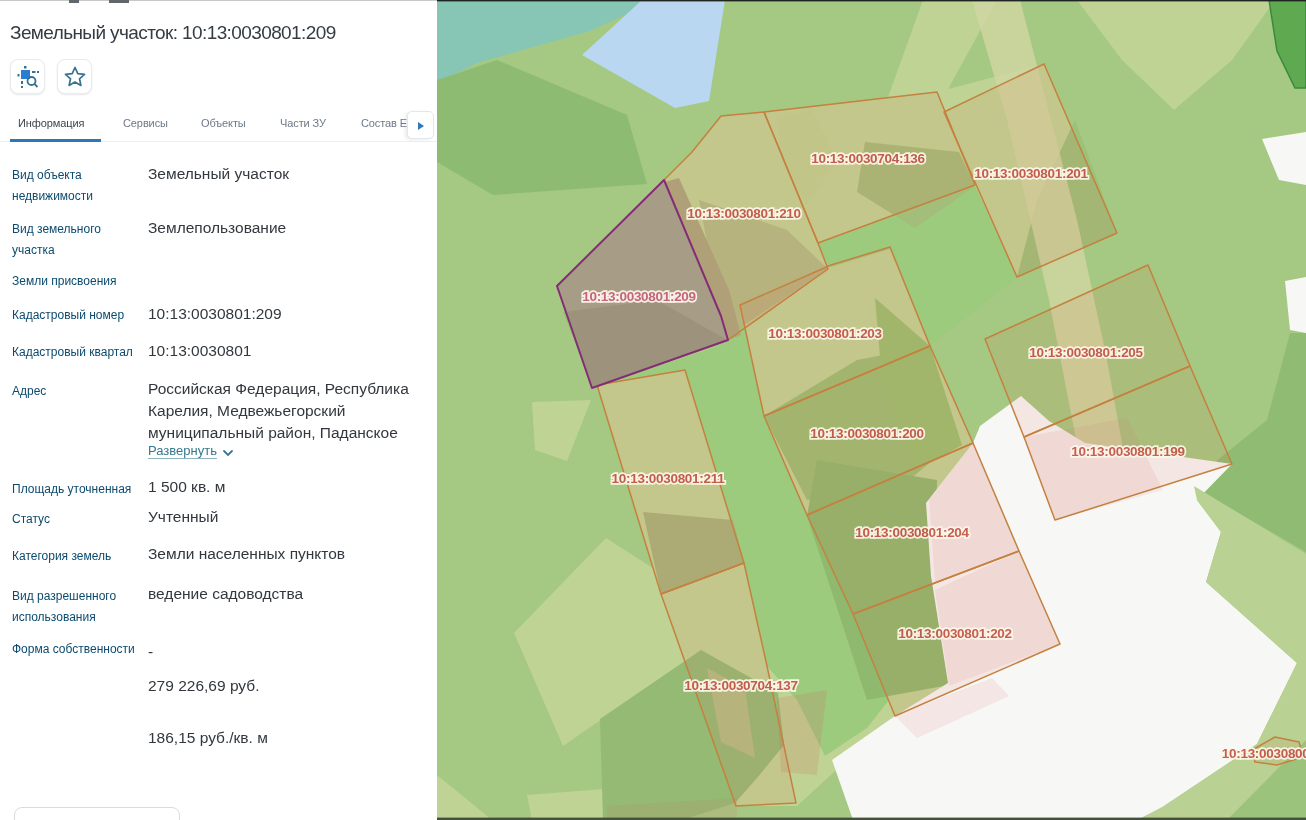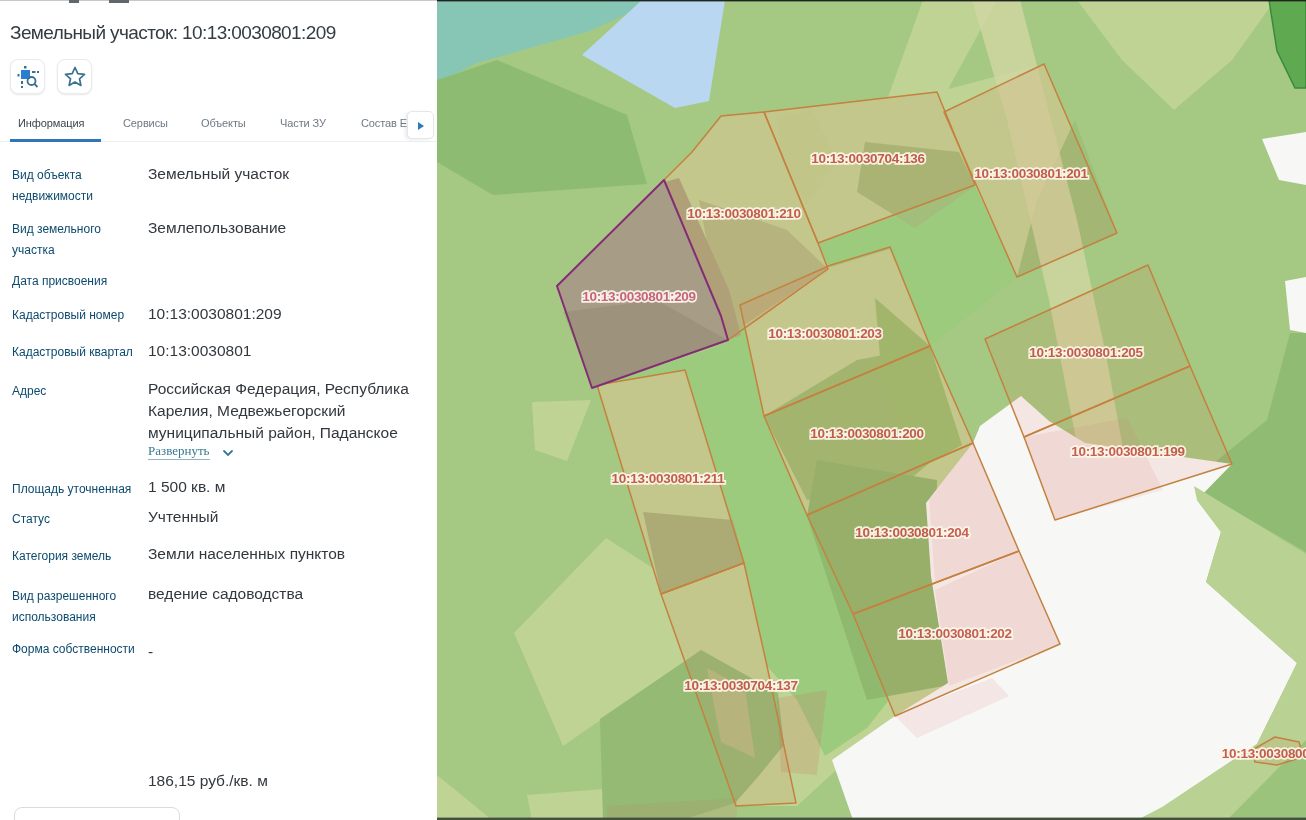--- a/index.html
+++ b/index.html
@@ -17,21 +17,21 @@
   .btn2{left:57px;}
   .tabs{position:absolute;left:0;top:108px;width:437px;height:33px;border-bottom:1px solid #eceff1;}
   .tab{position:absolute;top:9px;font-size:11px;letter-spacing:-0.1px;color:#6e7984;white-space:nowrap;}
   .tab.act{color:#3d444b;}
   .tabline{position:absolute;left:10px;top:139px;width:91px;height:3px;background:#2e76b6;z-index:3;}
   .arrbtn{position:absolute;left:407px;top:111px;width:27px;height:28px;background:#fff;border:1px solid #e4e7ea;
           border-radius:5px;box-shadow:-2px 1px 3px rgba(120,130,140,.15);box-sizing:border-box;z-index:4;}
   .arrbtn svg{position:absolute;left:9px;top:9px;}
   .lbl{position:absolute;left:12px;width:132px;font-size:12px;line-height:21px;color:#0c4a6e;}
   .val{position:absolute;left:148px;width:266px;font-size:15.5px;line-height:22px;color:#32383e;}
-  .lnk{position:absolute;left:148px;font-size:13px;color:#36798e;border-bottom:1px solid rgba(54,121,142,.55);font-family:Liberation Serif, serif;}
+  .lnk{position:absolute;left:148px;font-size:13px;color:#36798e;border-bottom:1px solid rgba(54,121,142,.55);}
   .lnkch{position:absolute;left:222px;}
   .botbtn{position:absolute;left:14px;top:807px;width:166px;height:26px;border:1px solid #d8dcdf;border-radius:8px;background:#fff;box-sizing:border-box;}
   .map{position:absolute;left:437px;top:0;width:869px;height:820px;filter:blur(0.45px);}
 </style>
 </head>
 <body>
 
 <svg class="map" viewBox="0 0 869 820" preserveAspectRatio="none">
 
   <rect x="0" y="0" width="869" height="820" fill="#a5c882"></rect>
@@ -208,21 +208,21 @@
         <path d="M1 1 L7 5 L1 9 Z" fill="#2f79b8"></path>
       </svg>
   </div>
 
   <div class="lbl" style="top:165px">Вид объекта недвижимости</div>
   <div class="val" style="top:163px">Земельный участок</div>
 
   <div class="lbl" style="top:219px">Вид земельного участка</div>
   <div class="val" style="top:217px">Землепользование</div>
 
-  <div class="lbl" style="top:271px">Дата присвоения</div>
+  <div class="lbl" style="top:271px">Земли присвоения</div>
 
   <div class="lbl" style="top:305px">Кадастровый номер</div>
   <div class="val" style="top:303px">10:13:0030801:209</div>
 
   <div class="lbl" style="top:342px">Кадастровый квартал</div>
   <div class="val" style="top:340px">10:13:0030801</div>
 
   <div class="lbl" style="top:381px">Адрес</div>
   <div class="val" style="top:378px">Российская Федерация, Республика Карелия, Медвежьегорский муниципальный район, Паданское</div>
 
@@ -239,17 +239,18 @@
 
   <div class="lbl" style="top:546px">Категория земель</div>
   <div class="val" style="top:543px">Земли населенных пунктов</div>
 
   <div class="lbl" style="top:586px">Вид разрешенного использования</div>
   <div class="val" style="top:583px">ведение садоводства</div>
 
   <div class="lbl" style="top:639px">Форма собственности</div>
   <div class="val" style="top:641px">-</div>
 
-
-  <div class="val" style="top:770px">186,15 руб./кв. м</div>
+  <div class="val" style="top:675px">279 226,69 руб.</div>
+
+  <div class="val" style="top:727px">186,15 руб./кв. м</div>
 
   <div class="botbtn"></div>
 </div>
 
 </body></html>

